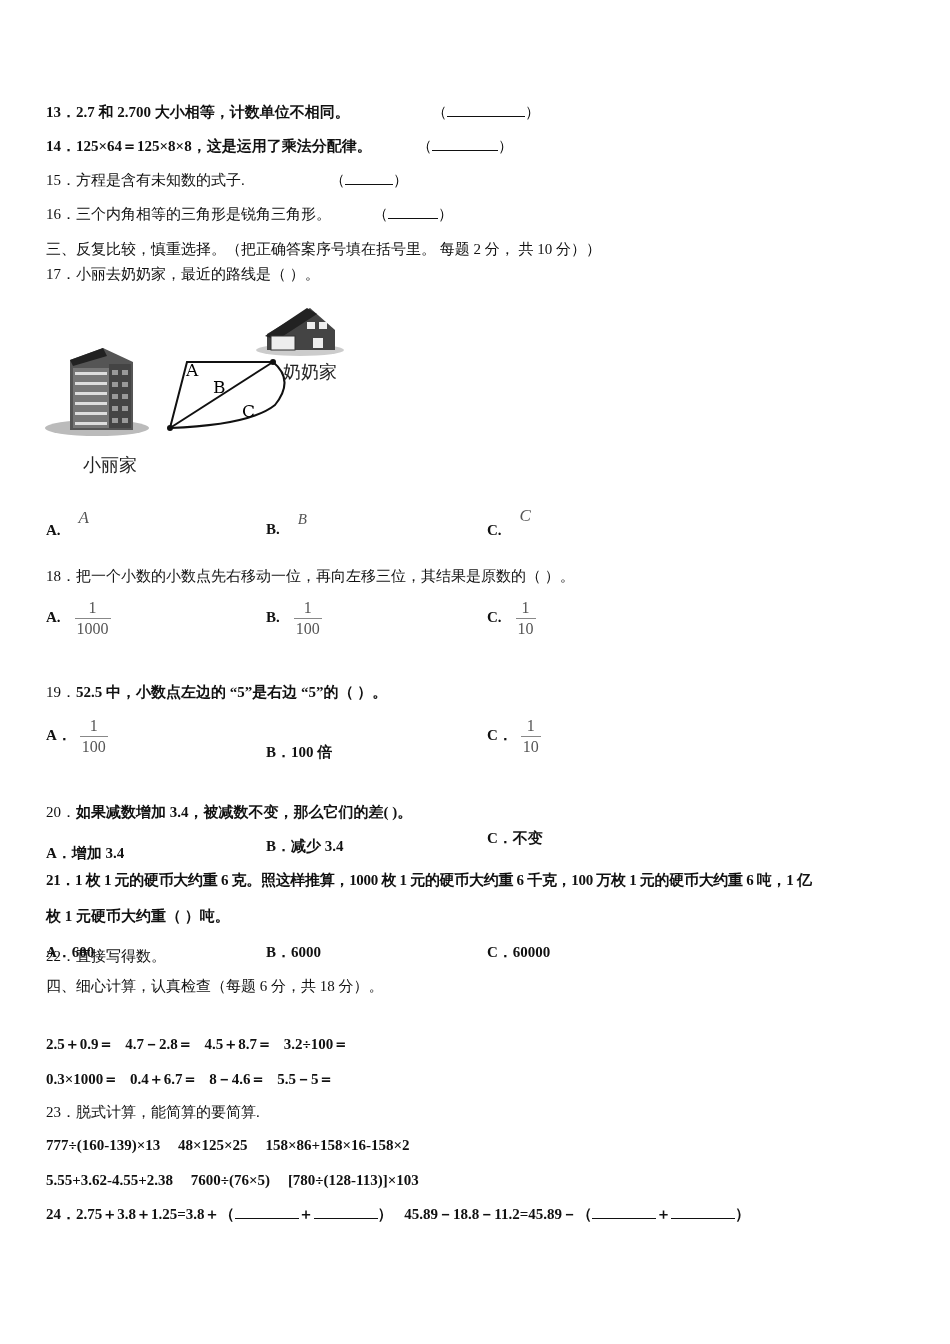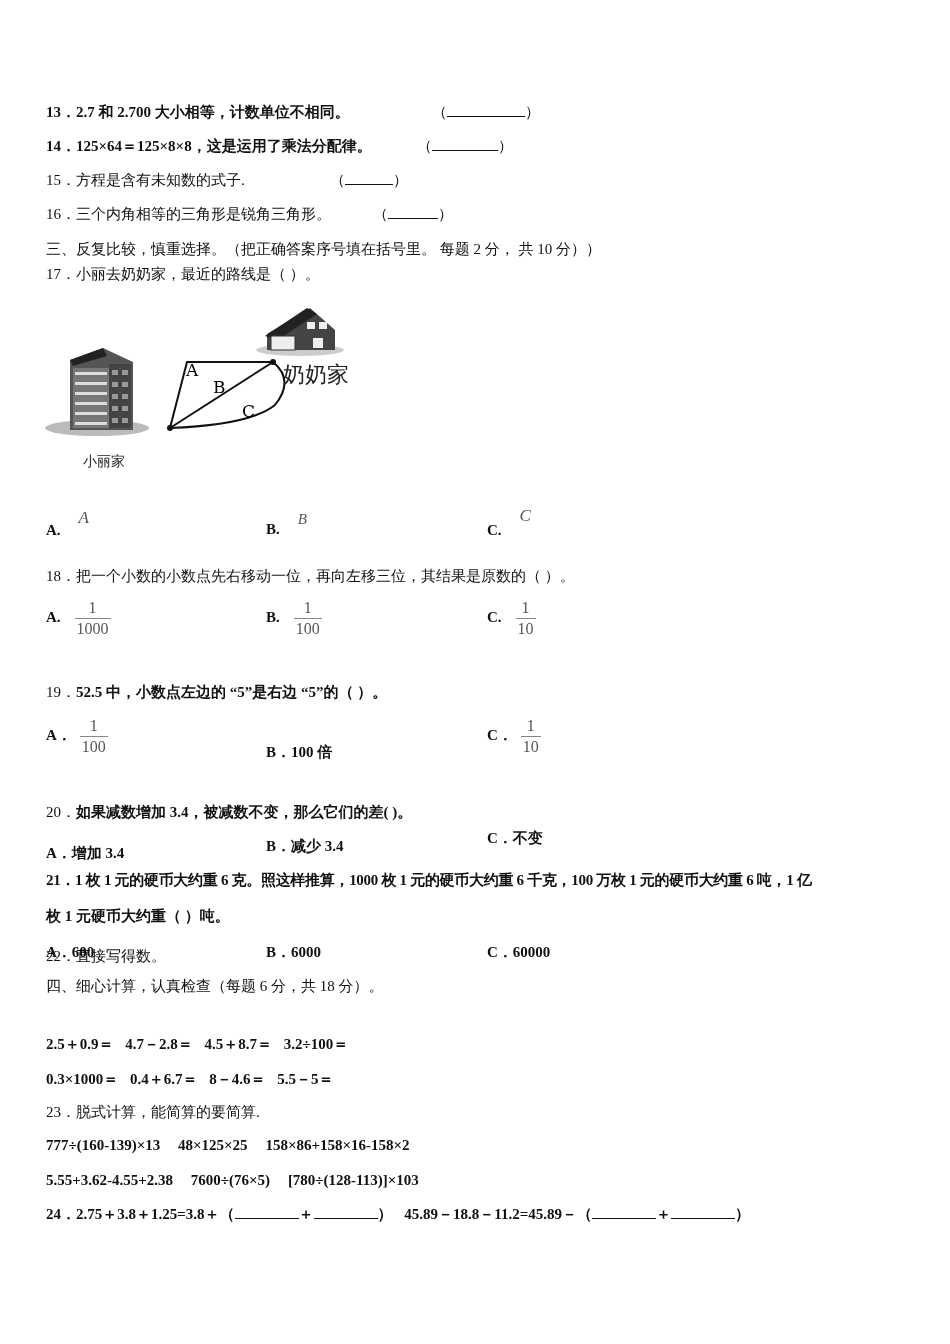--- a/index.html
+++ b/index.html
@@ -100,22 +100,22 @@
       <path d="M 125 128 L 142 62 L 228 62"></path>
       <path d="M 125 128 L 228 62"></path>
       <path d="M 228 62 Q 250 80 230 105 Q 205 125 125 128"></path>
     </g>
     <circle cx="125" cy="128" r="3" fill="#111"></circle>
     <circle cx="228" cy="62" r="3" fill="#111"></circle>
     <text x="141" y="76" class="figure-label">A</text>
     <text x="168" y="93" class="figure-label">B</text>
     <text x="197" y="117" class="figure-label">C</text>
   </svg>
-  <div class="abs figure-label" style="left:238px; top:60px; font-size:22px;">奶奶家</div>
-  <div class="abs figure-label" style="left:38px; top:153px; font-size:14px;">小丽家</div>
+  <div class="abs figure-label" style="left:238px; top:60px; font-size:18px;">奶奶家</div>
+  <div class="abs figure-label" style="left:38px; top:153px; font-size:18px;">小丽家</div>
 </div>
 
 <div class="abs" style="left:46px; top:508px;">
   <span class="opt-label" style="position:relative; top:12px;">A.</span>
   <span class="ital" style="margin-left:14px;">A</span>
 </div>
 <div class="abs" style="left:266px; top:510px;">
   <span class="opt-label" style="position:relative; top:10px;">B.</span>
   <span class="ital" style="margin-left:14px; font-size:15px;">B</span>
 </div>

